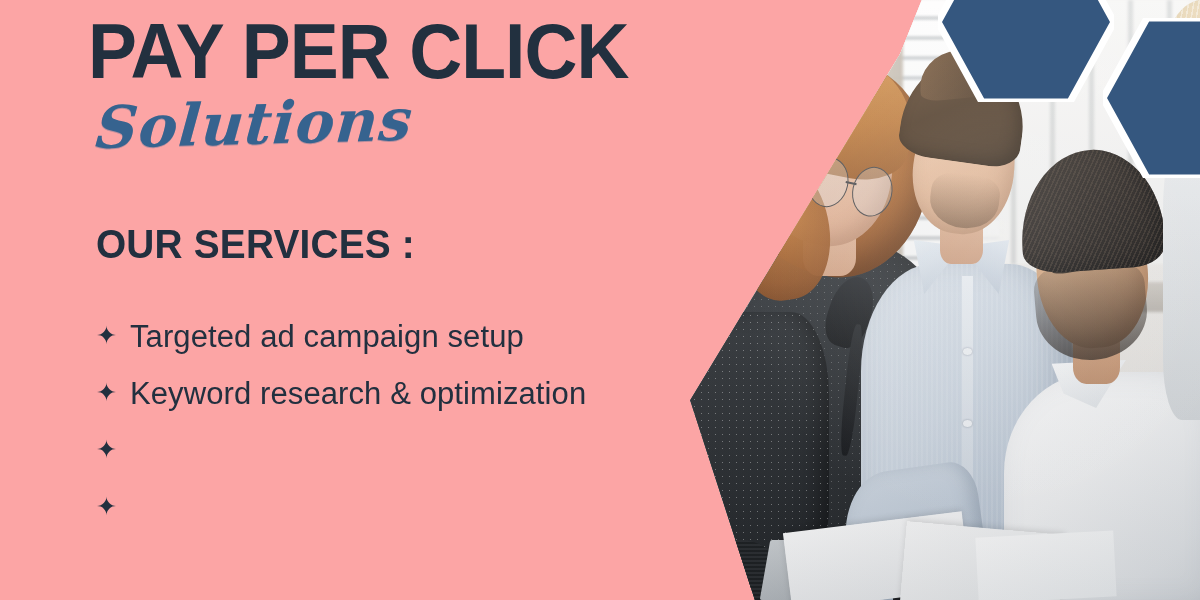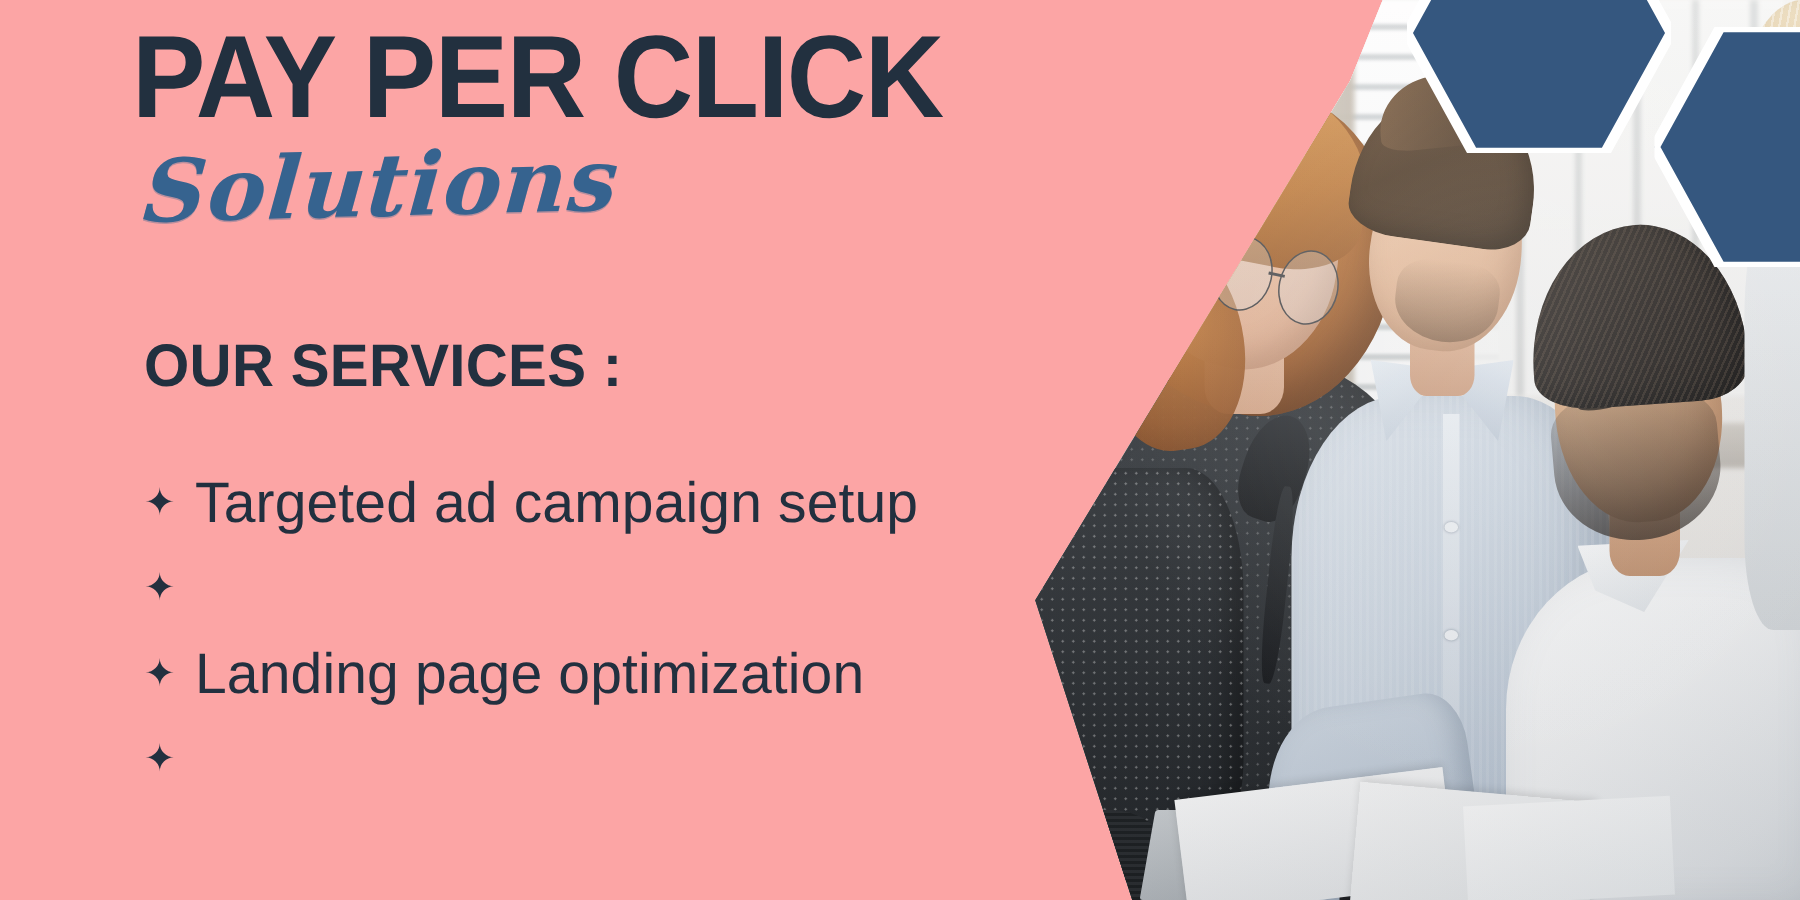--- a/index.html
+++ b/index.html
@@ -232,21 +232,21 @@
   }
   .subhead{
     position:absolute;left:96px;top:222px;
     font-size:40px;font-weight:700;letter-spacing:.2px;color:#22303f;
     transform:scaleX(.97);transform-origin:left top;white-space:nowrap;
   }
   .svc-list{position:absolute;left:96px;top:308px;width:640px;margin:0;padding:0;list-style:none;}
   .svc-item{display:flex;align-items:center;height:57px;}
   .star{width:34px;flex:0 0 34px;color:#22303f;font-size:25px;line-height:1;
         text-align:left;position:relative;top:-1px;}
-  .svc-text{font-size:38px;color:#22303f;letter-spacing:.1px;white-space:nowrap;}
+  .svc-text{font-size:31px;color:#22303f;letter-spacing:.1px;white-space:nowrap;}
 </style>
 </head>
 <body>
 
 <div id="poster">
 
   <div class="photo-panel">
     <div class="photo-inner">
       <div class="bg-room"></div>
       <div class="bg-window"></div>
@@ -324,23 +324,23 @@
   <div class="script">Solutions</div>
   <div class="subhead">OUR SERVICES :</div>
 
   <ul class="svc-list">
     <li class="svc-item">
       <span class="star">✦</span>
       <span class="svc-text">Targeted ad campaign setup</span>
     </li>
     <li class="svc-item">
       <span class="star">✦</span>
+      <span class="svc-text">Keyword research &amp; optimization</span>
     </li>
     <li class="svc-item">
       <span class="star">✦</span>
-      <span class="svc-text">Landing page optimization</span>
     </li>
     <li class="svc-item">
       <span class="star">✦</span>
     </li>
   </ul>
 
 </div>
 
 </body></html>

